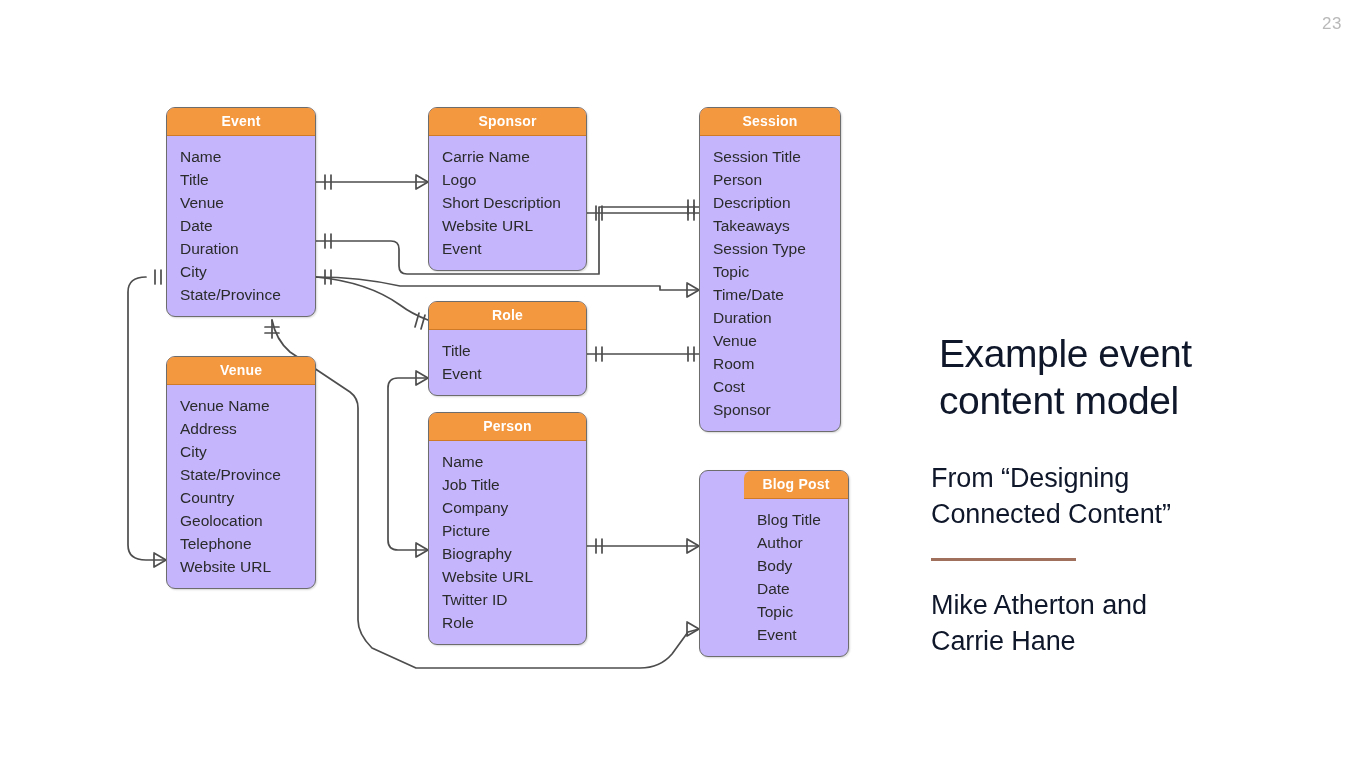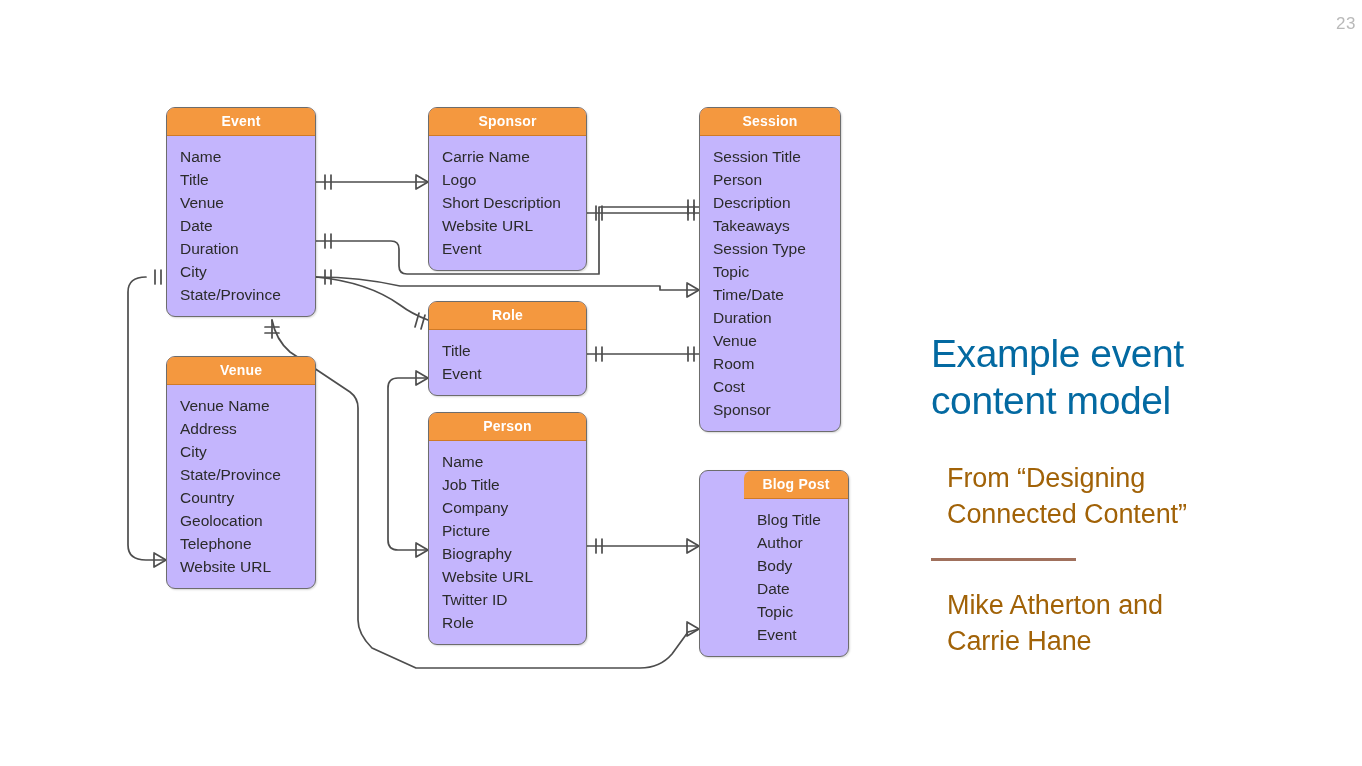--- a/index.html
+++ b/index.html
@@ -13,21 +13,21 @@
     position: relative;
     overflow: hidden;
     font-family: "Liberation Sans", sans-serif;
     color: #2b2b2b;
   }
 
   
   #page-number {
     position: absolute;
     top: 14px;
-    right: 6px;
+    right: 20px;
     font-size: 17px;
     color: #b9b9b9;
     letter-spacing: 0.5px;
     user-select: none;
   }
 
   
   #diagram {
     position: absolute;
     left: 0;
@@ -84,29 +84,29 @@
   #text-panel {
     position: absolute;
     left: 931px;
     top: 330px;
     width: 400px;
   }
   #panel-title {
     font-size: 39px;
     line-height: 47px;
     font-weight: normal;
-    color: #0369a1;
-    margin: 0 0 36px 0;
+    color: #0f172a;
+    margin: 0 0 36px 8px;
     letter-spacing: -0.4px;
   }
   .panel-sub {
     font-size: 27px;
     line-height: 36px;
-    color: #a16207;
-    margin: 16px;
+    color: #0f172a;
+    margin: 0;
     letter-spacing: -0.1px;
   }
   #panel-divider {
     width: 145px;
     height: 3px;
     background: #a0705c;
     margin: 26px 0 26px 0;
     border: 0;
   }
 </style>

